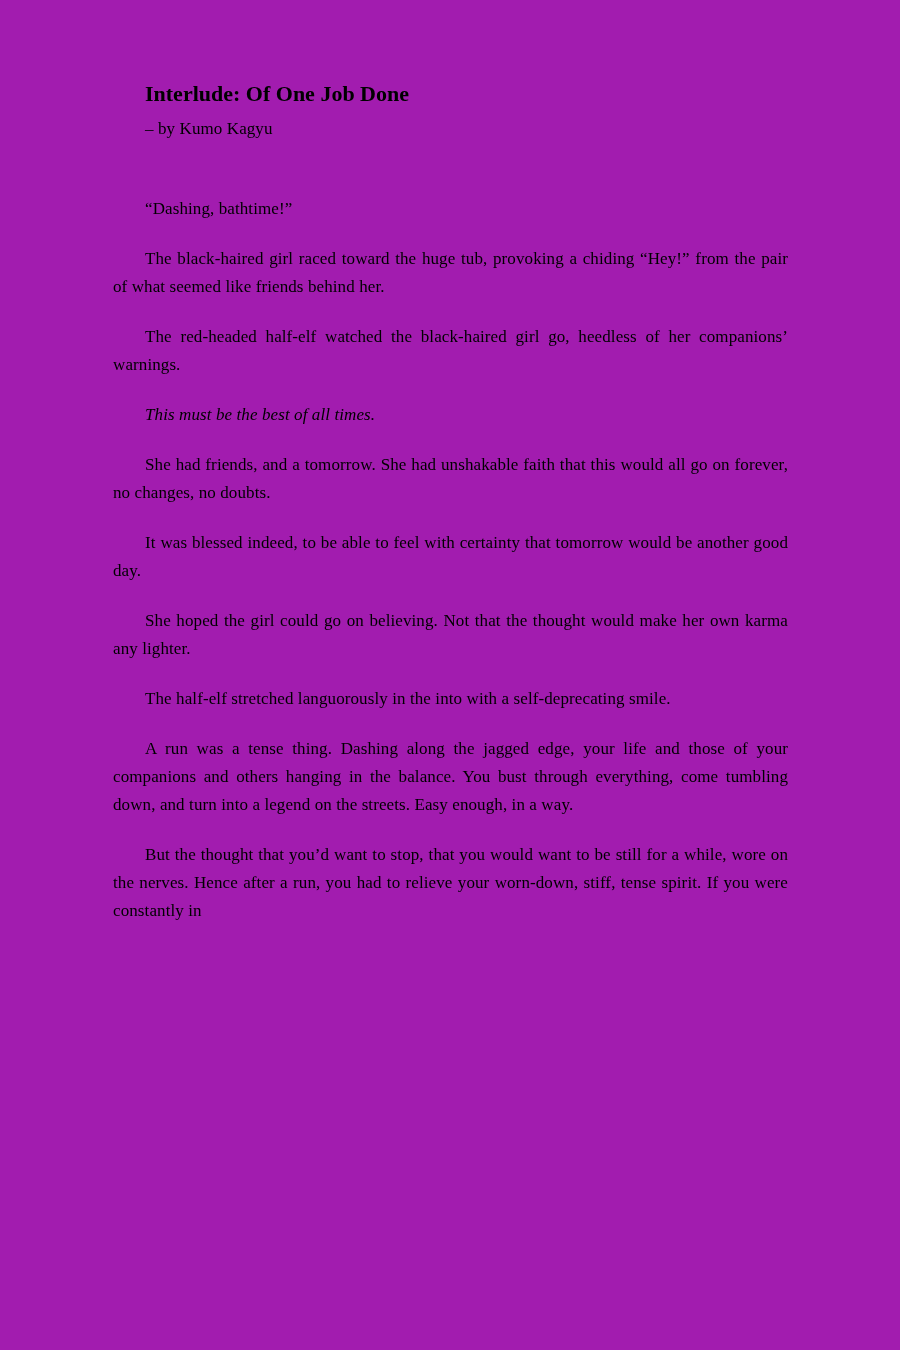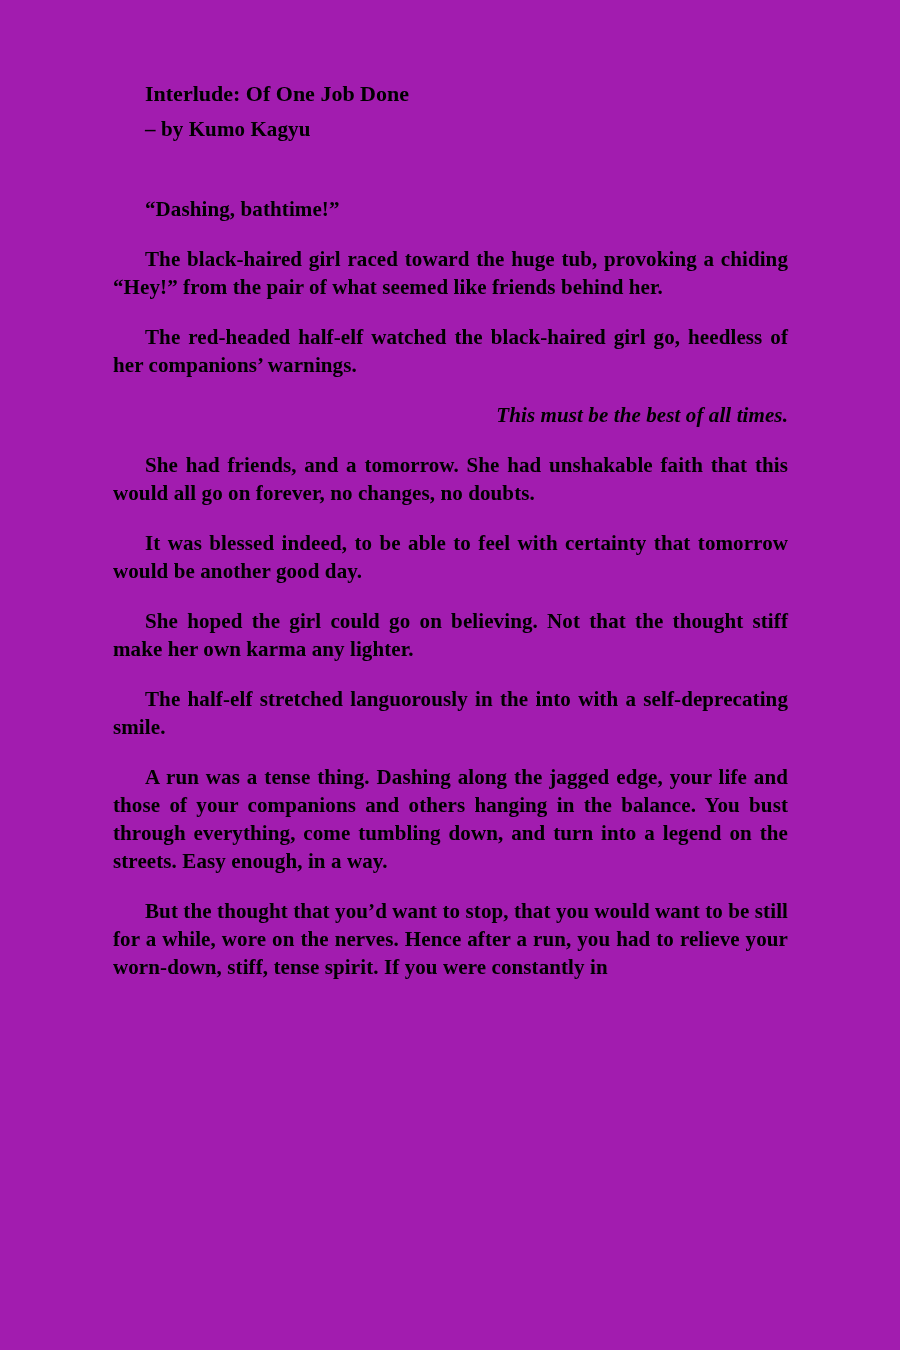--- a/index.html
+++ b/index.html
@@ -15,55 +15,54 @@
   .page {
     box-sizing: border-box;
     width: 900px;
     height: 1350px;
     padding: 80px 112px 40px 113px;
     background: #a21caf;
     font-family: "Liberation Serif", "DejaVu Serif", serif;
     color: #000000;
   }
   .para {
-    font-size: 21px;
+    font-size: 17px;
     line-height: 28px;
     margin: 0 0 22px 0;
     text-indent: 32px;
     text-align: justify;
     letter-spacing: 0.1px;
-    font-weight: bold;
   }
   .chapter-title {
     font-weight: bold;
     font-size: 22px;
     line-height: 28px;
     margin: 0 0 7px 0;
     text-indent: 32px;
     text-align: left;
   }
   .byline {
     margin-bottom: 52px;
     text-align: left;
   }
   .italic {
     font-style: italic;
-    text-align: right;
+    text-align: left;
   }
 </style>
 </head>
 <body>
 
 <div class="page">
   <p class="chapter-title">Interlude: Of One Job Done</p>
   <p class="para byline">– by Kumo Kagyu</p>
 
   <p class="para">“Dashing, bathtime!”</p>
   <p class="para">The black-haired girl raced toward the huge tub, provoking a chiding “Hey!” from the pair of what seemed like friends behind her.</p>
   <p class="para">The red-headed half-elf watched the black-haired girl go, heedless of her companions’ warnings.</p>
   <p class="para italic">This must be the best of all times.</p>
   <p class="para">She had friends, and a tomorrow. She had unshakable faith that this would all go on forever, no changes, no doubts.</p>
   <p class="para">It was blessed indeed, to be able to feel with certainty that tomorrow would be another good day.</p>
-  <p class="para">She hoped the girl could go on believing. Not that the thought stiff make her own karma any lighter.</p>
+  <p class="para">She hoped the girl could go on believing. Not that the thought would make her own karma any lighter.</p>
   <p class="para">The half-elf stretched languorously in the into with a self-deprecating smile.</p>
   <p class="para">A run was a tense thing. Dashing along the jagged edge, your life and those of your companions and others hanging in the balance. You bust through everything, come tumbling down, and turn into a legend on the streets. Easy enough, in a way.</p>
   <p class="para">But the thought that you’d want to stop, that you would want to be still for a while, wore on the nerves. Hence after a run, you had to relieve your worn-down, stiff, tense spirit. If you were constantly in</p>
 </div>
 
 </body></html>

